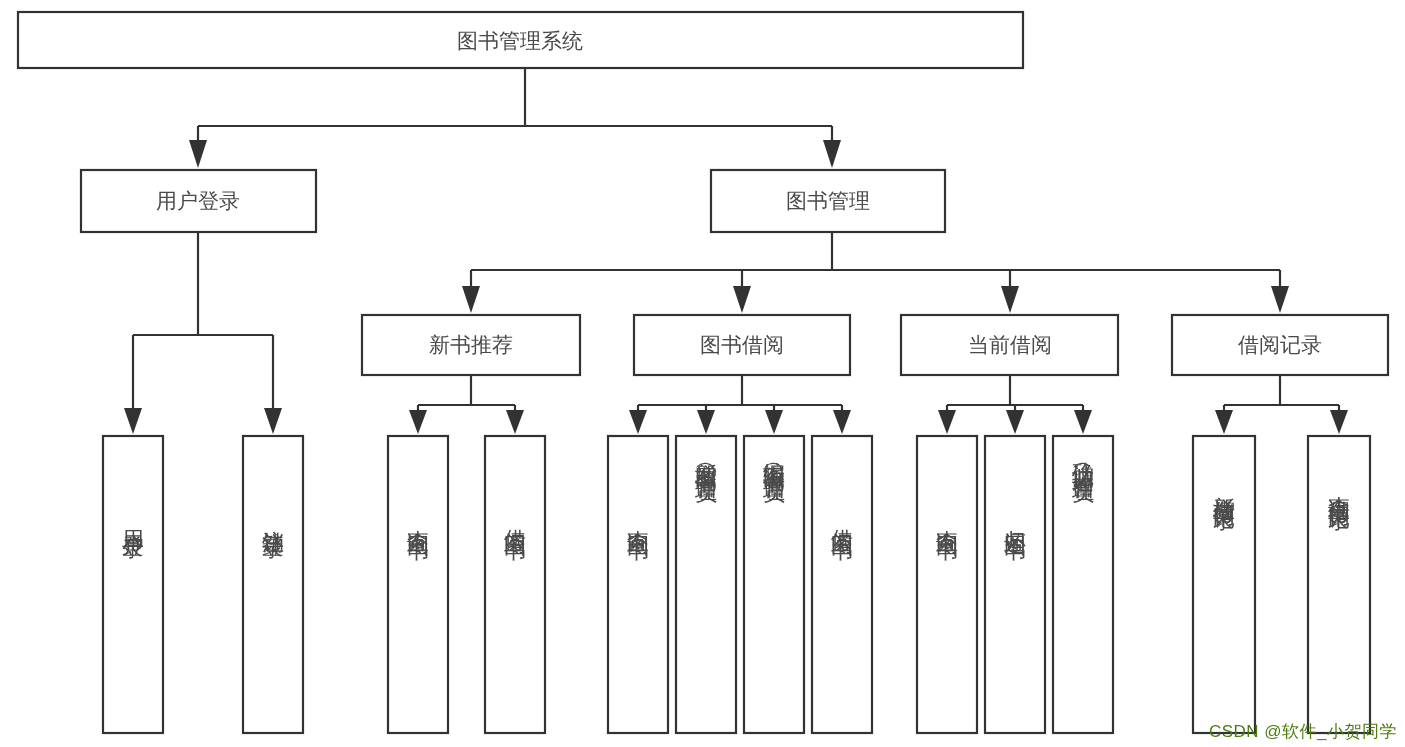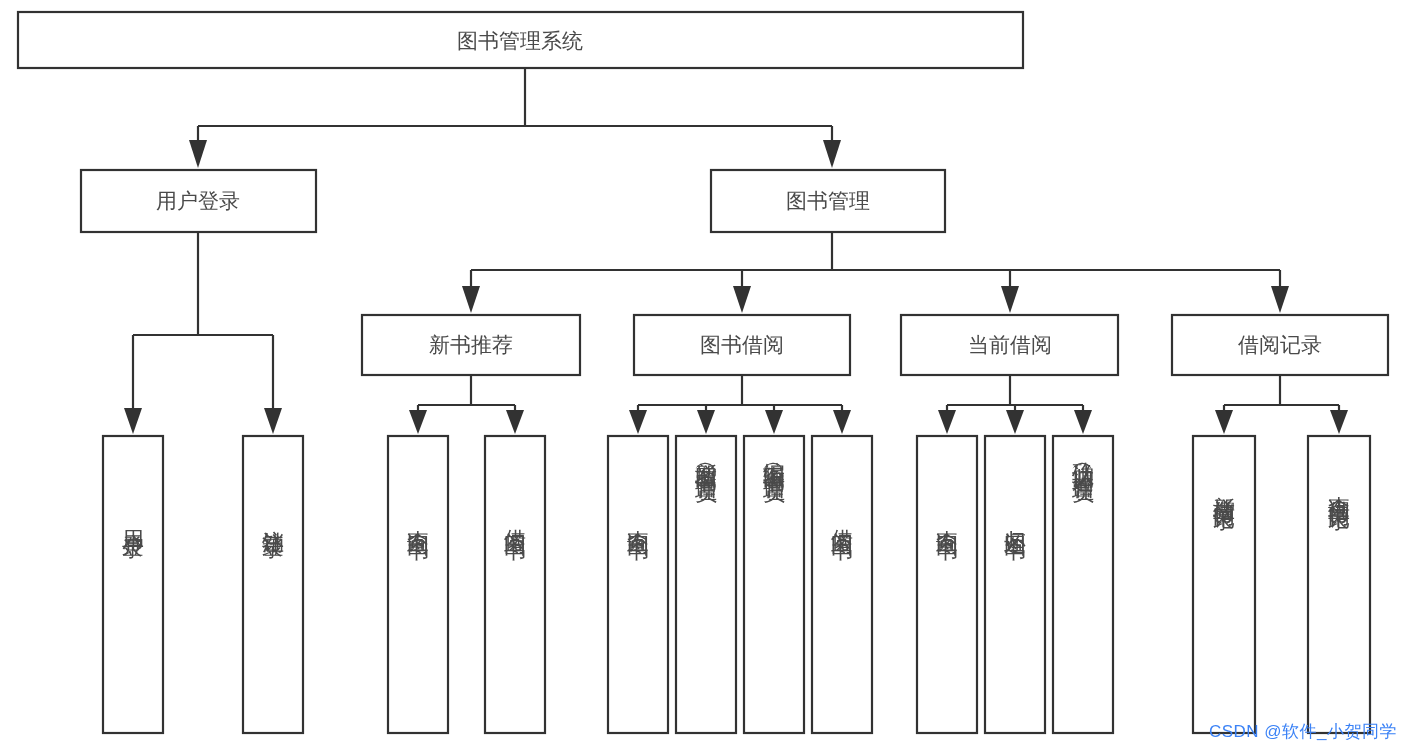--- a/index.html
+++ b/index.html
@@ -65,21 +65,21 @@
     letter-spacing: 3px;
     color: #4a4a4a;
     white-space: nowrap;
   }
   .watermark {
     position: absolute;
     right: 8px;
     bottom: 4px;
     font-family: "Liberation Sans", "DejaVu Sans", sans-serif;
     font-size: 17px;
-    color: #3b82f6;
+    color: #4d7c0f;
     white-space: nowrap;
     letter-spacing: 0.5px;
   }
 </style>
 </head>
 <body>
 
 <div id="diagram-root">
 
   <svg class="diagram" viewBox="0 0 1405 747" xmlns="http://www.w3.org/2000/svg">

